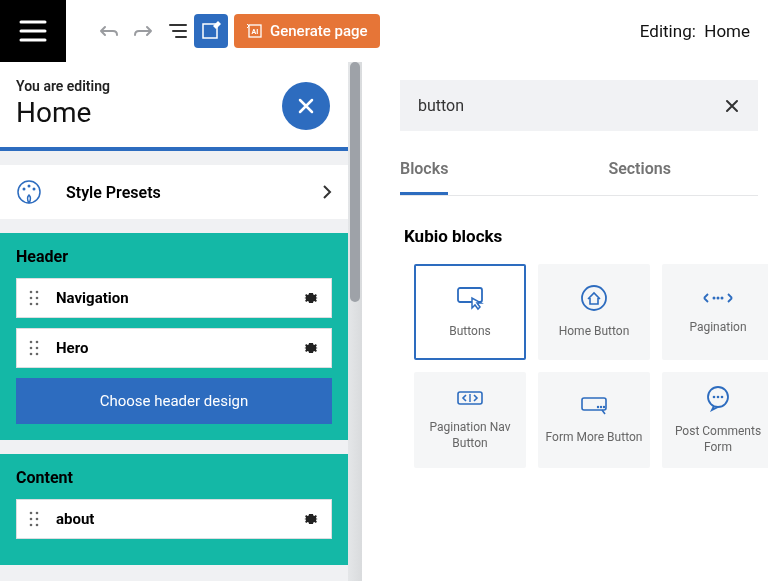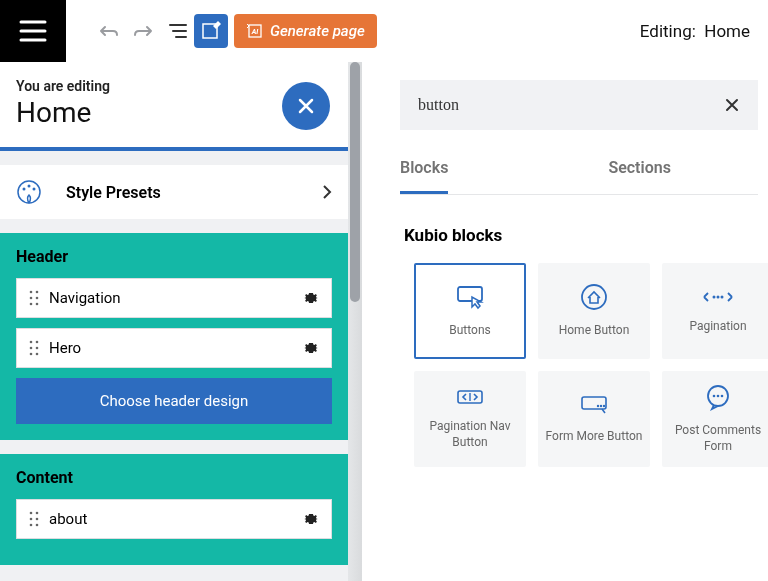--- a/index.html
+++ b/index.html
@@ -24,21 +24,20 @@
       height: 62px;
       background: #000;
       display: flex;
       align-items: center;
       justify-content: center;
     }
     .top-actions {
       display: flex;
       align-items: flex-start;
       margin-left: 26px;
-      font-style: italic;
     }
     .icon-btn {
       width: 34px;
       height: 34px;
       display: flex;
       align-items: center;
       justify-content: center;
       border-radius: 4px;
       cursor: pointer;
     }
@@ -124,23 +123,24 @@
       font-size: 16px;
       font-weight: 700;
       margin-bottom: 12px;
     }
     .item-row {
       border: 1px solid #dcdde0;
       background: #fff;
       padding: 10px 12px;
       display: flex;
       align-items: center;
-      gap: 10px;
+      gap: 17px;
       margin-bottom: 10px;
       cursor: pointer;
+      font-weight: bold;
     }
     .item-label { font-size: 15px; flex: 1; }
     .choose-btn {
       background: #2d6cbf;
       color: #fff;
       text-align: center;
       padding: 14px;
       font-size: 15px;
       cursor: pointer;
       margin-top: 4px;
@@ -167,21 +167,20 @@
       background: #f1f2f4;
       display: flex;
       align-items: center;
       padding: 16px 18px;
       margin-bottom: 28px;
     }
     .search-bar .val {
       flex: 1;
       font-size: 16px;
       color: #333;
-      font-family: Liberation Serif, serif;
     }
     .tabs {
       display: flex;
       gap: 160px;
       border-bottom: 1px solid #e5e6e8;
       margin-bottom: 30px;
     }
     .tab {
       padding-bottom: 14px;
       font-size: 16px;

